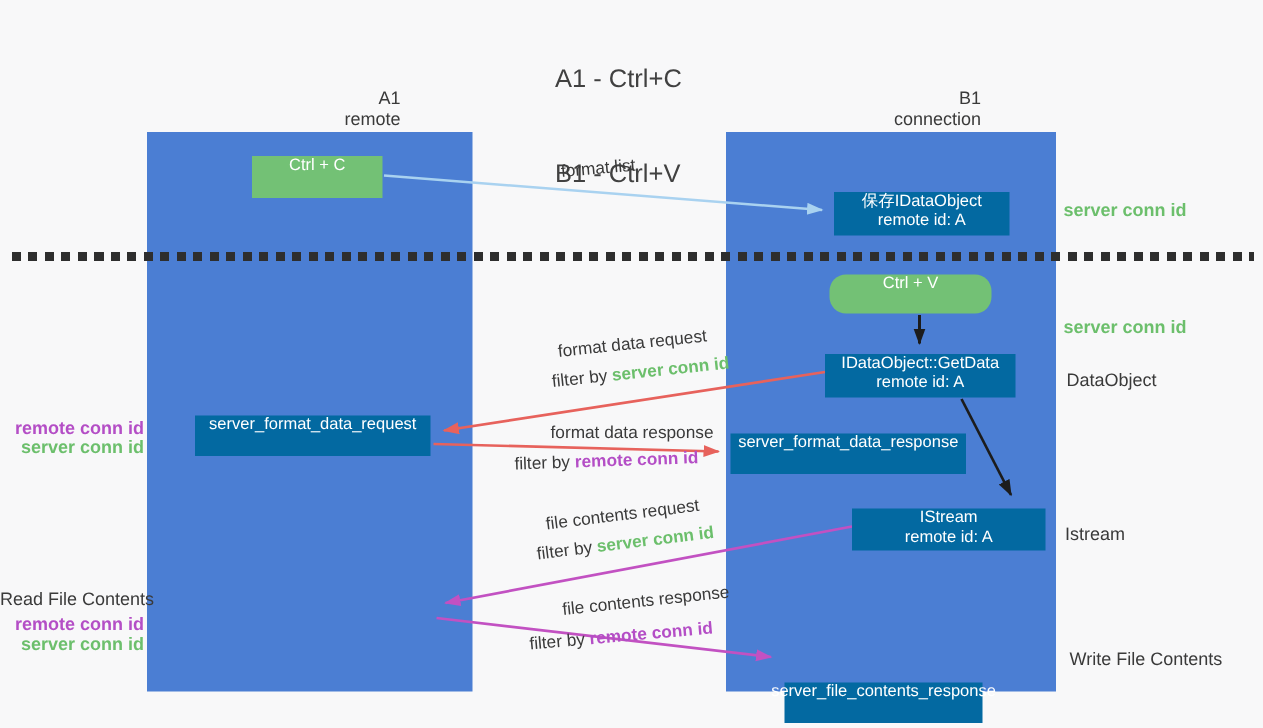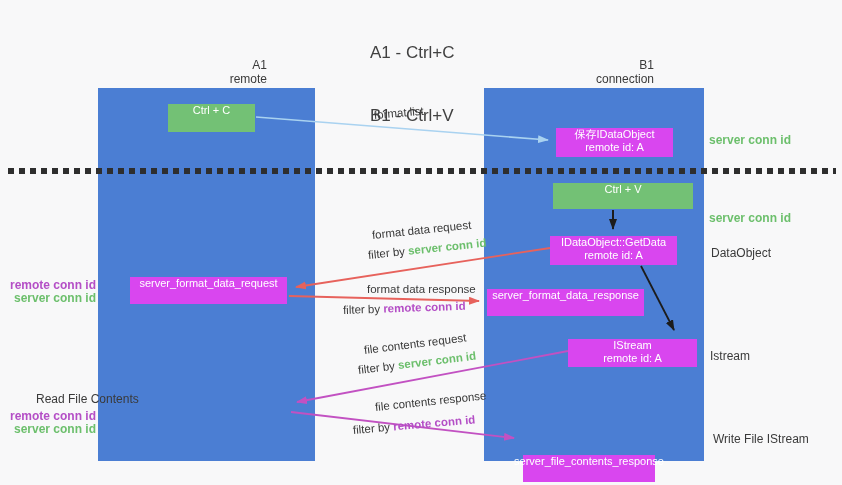--- a/index.html
+++ b/index.html
@@ -18,21 +18,21 @@
     position:absolute; top:58px; width:120px; text-align:right;
     font-size:12px; line-height:14px; color:#3a3a3a;
   }
   .node {
     position:absolute; display:flex; flex-direction:column;
     align-items:center; justify-content:flex-start;
     color:#ffffff; font-size:11px; line-height:13px; text-align:center;
     white-space:nowrap;
   }
   .green  { background:#73c175; }
-  .orange { background:#d946ef; }
+  .orange { background:#0369a1; }
   .divider {
     position:absolute; left:8px; top:168px; width:828px; height:6px;
     background:repeating-linear-gradient(90deg,#2e2e2e 0 6px,transparent 6px 11px);
   }
   .flabel {
     position:absolute; font-size:11.5px; color:#3a3a3a;
     white-space:nowrap; transform-origin:left center;
   }
   .side { position:absolute; font-size:12px; white-space:nowrap; }
   .rightcol { text-align:right; }
@@ -92,21 +92,21 @@
     <span>Ctrl + C</span>
   </div>
   <div class="node orange" style="left:130px; top:277px; width:157px; height:27px;">
     <span>server_format_data_request</span>
   </div>
 
   <div class="node orange" style="left:556px; top:128px; width:117px; height:29px;">
     <span>保存IDataObject</span>
     <span>remote id: A</span>
   </div>
-  <div class="node green" style="left:553px; top:183px; width:140px; height:26px;">
+  <div class="node green" style="left:553px; top:183px; width:108px; height:26px;border-radius:11px;">
     <span>Ctrl + V</span>
   </div>
   <div class="node orange" style="left:550px; top:236px; width:127px; height:29px;">
     <span>IDataObject::GetData</span>
     <span>remote id: A</span>
   </div>
   <div class="node orange" style="left:487px; top:289px; width:157px; height:27px;">
     <span>server_format_data_response</span>
   </div>
   <div class="node orange" style="left:568px; top:339px; width:129px; height:28px;">
@@ -136,25 +136,25 @@
 
   <div class="flabel" style="left:375px; top:401px; transform:rotate(-6deg);">file contents response</div>
   <div class="flabel" style="left:353px; top:424px; transform:rotate(-5deg);">
     <span>filter by </span><span class="ptext">remote conn id</span>
   </div>
 
   <div class="side gtext" style="left:709px; top:133px;">server conn id</div>
   <div class="side gtext" style="left:709px; top:211px;">server conn id</div>
   <div class="side" style="left:711px; top:246px;">DataObject</div>
   <div class="side" style="left:710px; top:349px;">Istream</div>
-  <div class="side" style="left:713px; top:432px;">Write File IStream</div>
+  <div class="side" style="left:713px; top:432px;">Write File Contents</div>
 
   <div class="side rightcol" style="left:0px; top:279px; width:96px; line-height:13px;">
     <div class="ptext">remote conn id</div>
     <div class="gtext">server conn id</div>
   </div>
-  <div class="side rightcol" style="left:0px; top:392px; width:93px;padding-left:36px;">Read File Contents</div>
+  <div class="side rightcol" style="left:0px; top:392px; width:93px;">Read File Contents</div>
   <div class="side rightcol" style="left:0px; top:410px; width:96px; line-height:13px;">
     <div class="ptext">remote conn id</div>
     <div class="gtext">server conn id</div>
   </div>
 
 </div>
 
 </body></html>

